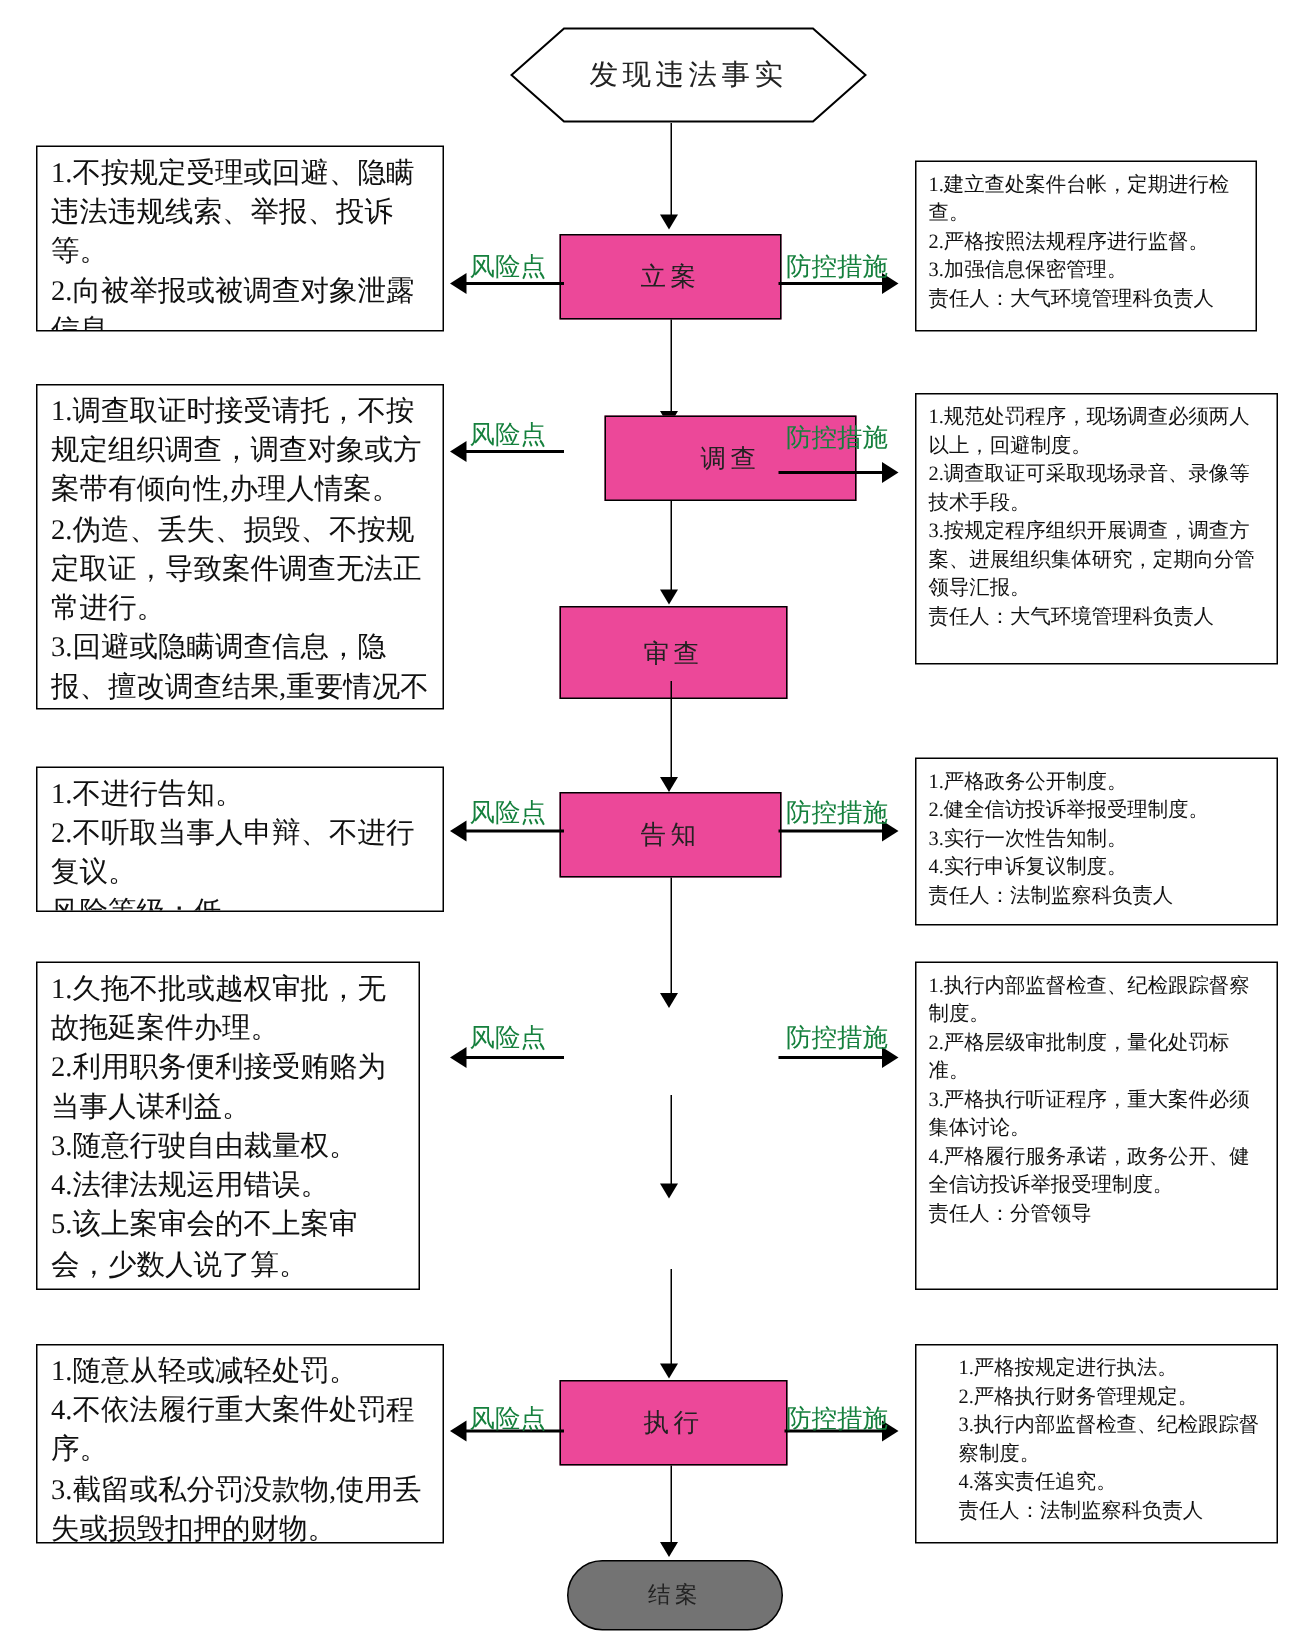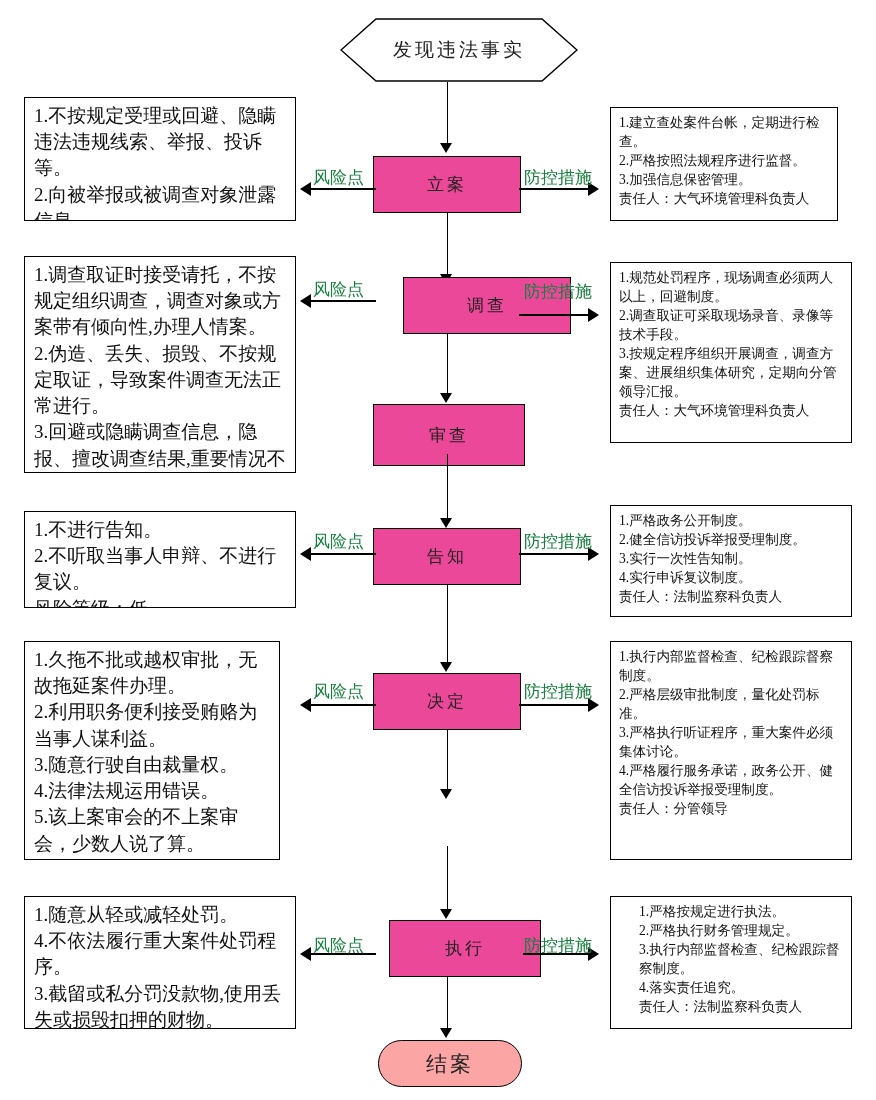--- a/index.html
+++ b/index.html
@@ -49,25 +49,25 @@
     letter-spacing: 3px;
     color: #222;
   }
 
   
   .terminator {
     position: absolute;
     box-sizing: border-box;
     border: 1px solid #000;
     border-radius: 40px;
-    background: #fca5a5;
+    background: #737373;
     display: flex;
     align-items: center;
     justify-content: center;
-    font-size: 21px;
+    font-size: 15px;
     letter-spacing: 3px;
     color: #222;
   }
 
   
   .hexwrap {
     position: absolute;
     display: flex;
     align-items: center;
     justify-content: center;
@@ -213,23 +213,20 @@
 风险等级：低</div>
   <div class="sidebox right" style="left:610px; top:505px; width:242px; height:112px;">1.严格政务公开制度。
 2.健全信访投诉举报受理制度。
 3.实行一次性告知制。
 4.实行申诉复议制度。
 责任人：法制监察科负责人</div>
 
   <div class="vline" style="left:447px; top:585px; height:78px;"></div>
   <div class="vhead" style="left:440px; top:662px;"></div>
 
-  <div class="node" style="left:373px; top:673px; width:148px; height:57px;">
-    <span>决定</span>
-  </div>
 
   <div class="hline" style="left:310px; top:704px; width:66px;"></div>
   <div class="harrow-left" style="left:300px; top:698px;"></div>
   <div class="edgelabel" style="left:313px; top:680px;">风险点</div>
 
   <div class="hline" style="left:519px; top:704px; width:72px;"></div>
   <div class="harrow-right" style="left:588px; top:698px;"></div>
   <div class="edgelabel" style="left:524px; top:680px;">防控措施</div>
 
   <div class="sidebox" style="left:24px; top:641px; width:256px; height:219px;">1.久拖不批或越权审批，无故拖延案件办理。
@@ -245,21 +242,21 @@
 4.严格履行服务承诺，政务公开、健全信访投诉举报受理制度。
 责任人：分管领导</div>
 
   <div class="vline" style="left:447px; top:730px; height:60px;"></div>
   <div class="vhead" style="left:440px; top:789px;"></div>
 
 
   <div class="vline" style="left:447px; top:846px; height:64px;"></div>
   <div class="vhead" style="left:440px; top:909px;"></div>
 
-  <div class="node" style="left:373px; top:920px; width:152px; height:57px;margin-left:16px;">
+  <div class="node" style="left:373px; top:920px; width:152px; height:57px;">
     <span>执行</span>
   </div>
 
   <div class="hline" style="left:310px; top:953px; width:66px;"></div>
   <div class="harrow-left" style="left:300px; top:947px;"></div>
   <div class="edgelabel" style="left:313px; top:934px;">风险点</div>
 
   <div class="hline" style="left:523px; top:953px; width:68px;"></div>
   <div class="harrow-right" style="left:588px; top:947px;"></div>
   <div class="edgelabel" style="left:524px; top:934px;">防控措施</div>

